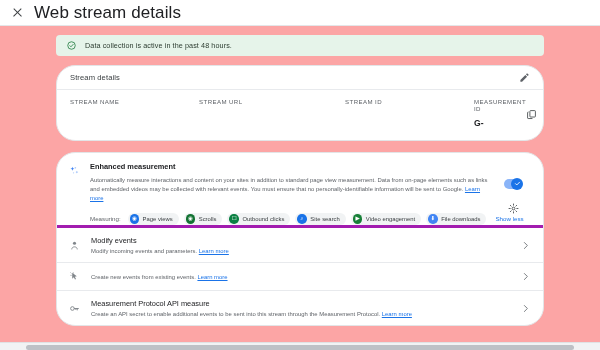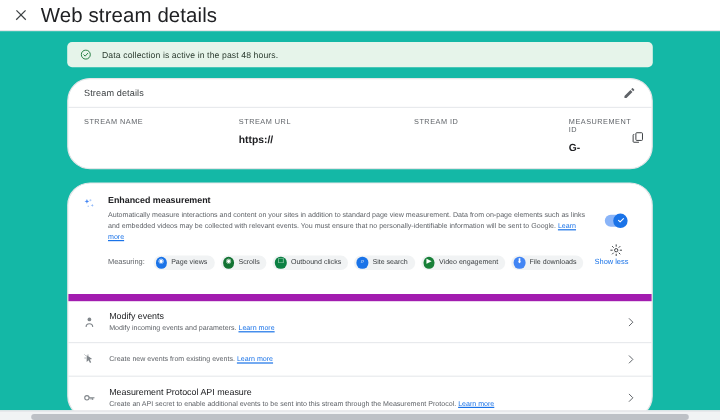--- a/index.html
+++ b/index.html
@@ -26,21 +26,21 @@
     content: ""; position: absolute; left: 0; top: 5px;
     width: 11px; height: 1.3px; background: #3c4043;
   }
   .close-icon::before { transform: rotate(45deg); }
   .close-icon::after  { transform: rotate(-45deg); }
   .topbar-title { font-size: 17px; color: #202124; letter-spacing: .1px; }
 
   
   .body {
     position: absolute; top: 26px; left: 0; right: 0; bottom: 8px;
-    background: #14b8a6;
+    background: #fca5a5;
     padding: 9px 12px 0 12px;
   }
 
   
   .banner {
     margin: 0 44px 0 44px;
     background: #e6f4ea;
     border-radius: 4px;
     height: 21px;
     display: flex; align-items: center; gap: 9px;
@@ -78,22 +78,22 @@
   .col-label {
     font-size: 6.1px; color: #5f6368;
     letter-spacing: .42px; margin-bottom: 6px;
   }
   .col-value { font-size: 8.6px; color: #202124; font-weight: bold; min-height: 10px; }
   .col.meas { display: flex; justify-content: space-between; align-items: flex-start; }
   .col.meas .mwrap { flex: 1; }
 
   
   .em-row {
-    display: flex; padding: 9px 13px 20px 11px; gap: 9px;
-    border-bottom: 6px solid #a21caf;
+    display: flex; padding: 9px 13px 0 11px; gap: 9px;
+    border-bottom: 3px solid #a21caf;
   }
   .em-leadicon { width: 13px; flex: 0 0 auto; padding-top: 2px; }
   .em-main { flex: 1; min-width: 0; }
   .em-title { font-size: 7.4px; font-weight: bold; color: #202124; margin-bottom: 5px; }
   .em-desc { font-size: 5.9px; color: #5f6368; line-height: 1.56; }
   .link { color: #1a73e8; text-decoration: underline; cursor: pointer; }
   .em-toggle-wrap { width: 26px; flex: 0 0 auto; display: flex; align-items: flex-start; padding-top: 17px; }
 
   .toggle {
     width: 18px; height: 9.5px; border-radius: 5px;
@@ -177,21 +177,20 @@
           <path d="M3 17.3V21h3.7L17.6 10.1l-3.7-3.7L3 17.3zM20.7 7c.4-.4.4-1 0-1.4l-2.3-2.3c-.4-.4-1-.4-1.4 0l-1.8 1.8 3.7 3.7L20.7 7z" fill="#5f6368"></path>
         </svg>
       </div>
       <div class="stream-grid">
         <div class="col">
           <div class="col-label">STREAM NAME</div>
           <div class="col-value"></div>
         </div>
         <div class="col">
           <div class="col-label">STREAM URL</div>
-          <div class="col-value">https://</div>
         </div>
         <div class="col">
           <div class="col-label">STREAM ID</div>
           <div class="col-value"></div>
         </div>
         <div class="col meas">
           <div class="mwrap">
             <div class="col-label">MEASUREMENT ID</div>
             <div class="col-value">G-</div>
           </div>

